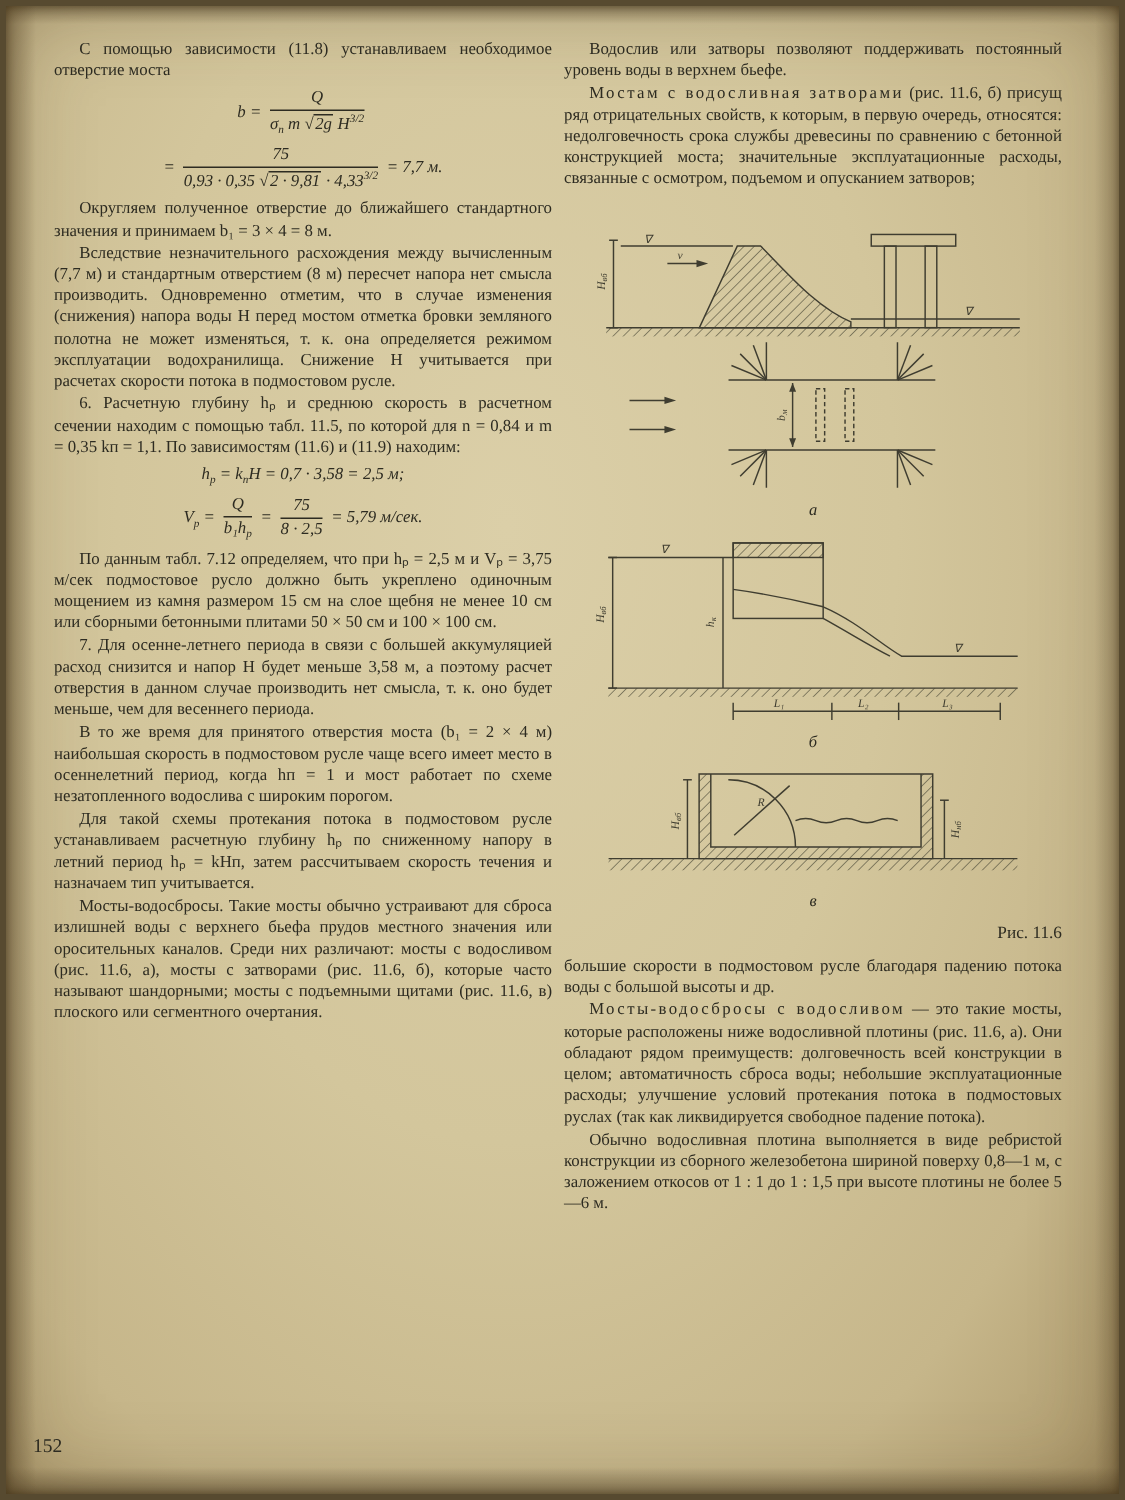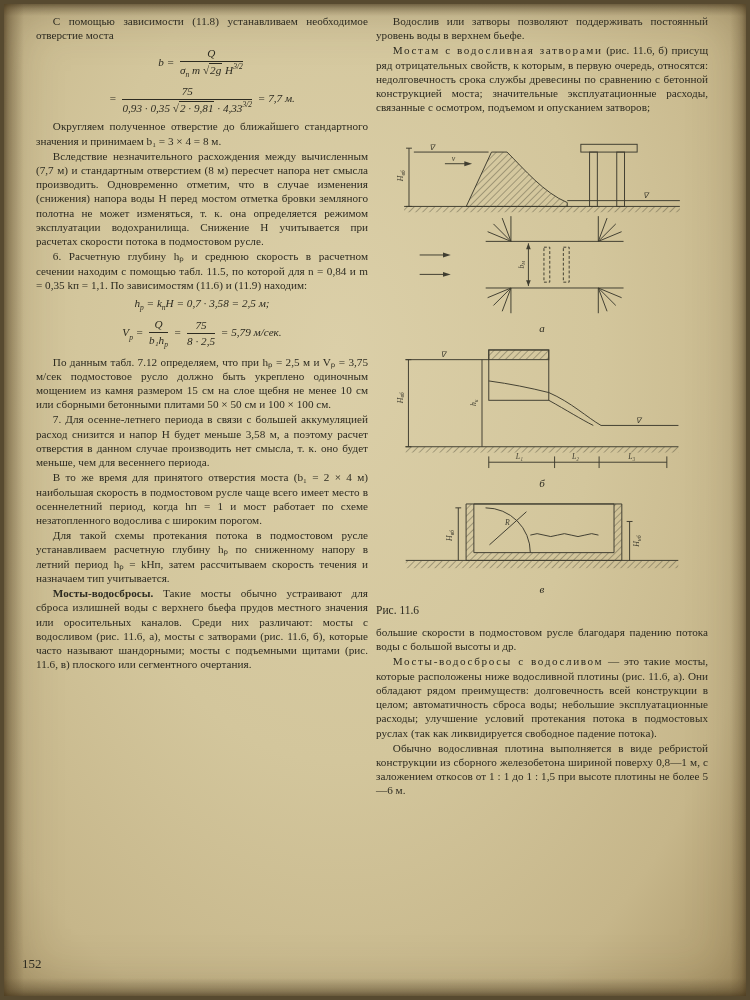--- a/index.html
+++ b/index.html
@@ -8,38 +8,38 @@
     position:relative;width:742px;height:992px;margin:4px;
     background:
       linear-gradient(90deg, rgba(88,70,40,.50) 0, rgba(88,70,40,0) 20px),
       linear-gradient(270deg, rgba(88,70,40,.35) 0, rgba(88,70,40,0) 16px),
       linear-gradient(180deg, rgba(70,55,30,.45) 0, rgba(70,55,30,0) 12px),
       linear-gradient(0deg, rgba(70,55,30,.50) 0, rgba(70,55,30,0) 18px),
       radial-gradient(ellipse at 45% 35%, #dbcfa8 0%, #d3c69c 45%, #c6b68a 78%, #ab9769 100%);
     box-shadow:inset 0 0 55px rgba(70,50,20,.35), inset 0 0 6px rgba(45,32,10,.5);
     font-family:"Liberation Serif", serif;color:#2d2b21;overflow:hidden;
   }
-  .cols{display:flex;gap:8px;padding:10px 24px 0 32px}
+  .cols{display:flex;gap:8px;padding:22px 24px 0 32px}
   .col{width:332px;font-size:11.2px;line-height:1.27;text-align:justify}
   p.pa{margin:0 0 1px 0;text-indent:1.5em}
   p.noind{text-indent:0}
-  .bold{font-weight:bold}
+  .bold{font-weight:normal}
   .spaced{letter-spacing:1.6px}
   .formula{text-align:center;text-indent:0;margin:5px 0;font-style:italic;line-height:1.15}
   .frac{display:inline-block;vertical-align:middle;text-align:center;padding:0 3px}
   .frac .num{display:block;border-bottom:1px solid #2d2b21;padding:0 5px 1px}
   .frac .den{display:block;padding-top:1px;white-space:nowrap}
   sub{font-size:7.5px}
   sup{font-size:7.5px}
   .root{white-space:nowrap}
   .bar{border-top:1px solid #2d2b21;padding:0 1px}
   .fig{text-align:center;margin:6px 0 0 0}
   .fig svg{display:block;margin:0 auto}
   .figsub{text-align:center;font-style:italic;font-size:11px;margin:1px 0 6px 0}
-  .figcap{text-align:left;font-size:11.5px;margin:6px 0 7px 0}
+  .figcap{text-align:right;font-size:11.5px;margin:6px 0 7px 0}
   .pageno{position:absolute;left:18px;bottom:24px;font-size:13px}
 </style>
 </head>
 <body>
 
 <div class="page">
   <div class="cols">
 
     <div class="col">
       <p class="pa">С помощью зависимости (11.8) устанавливаем необходимое отверстие моста</p>

